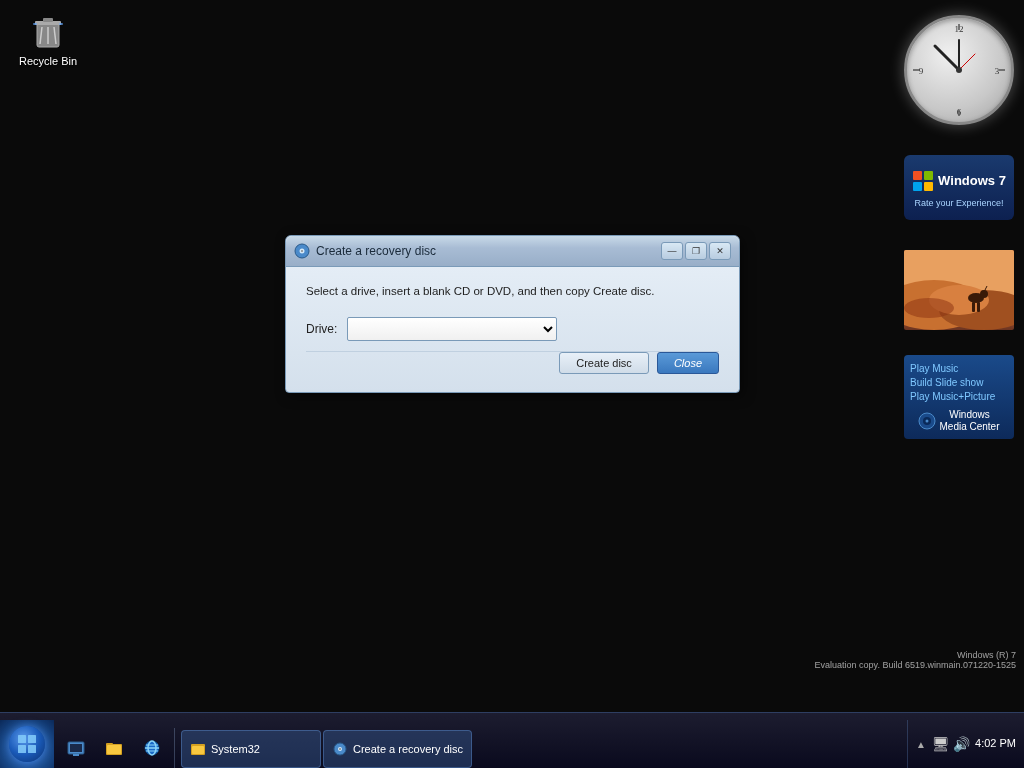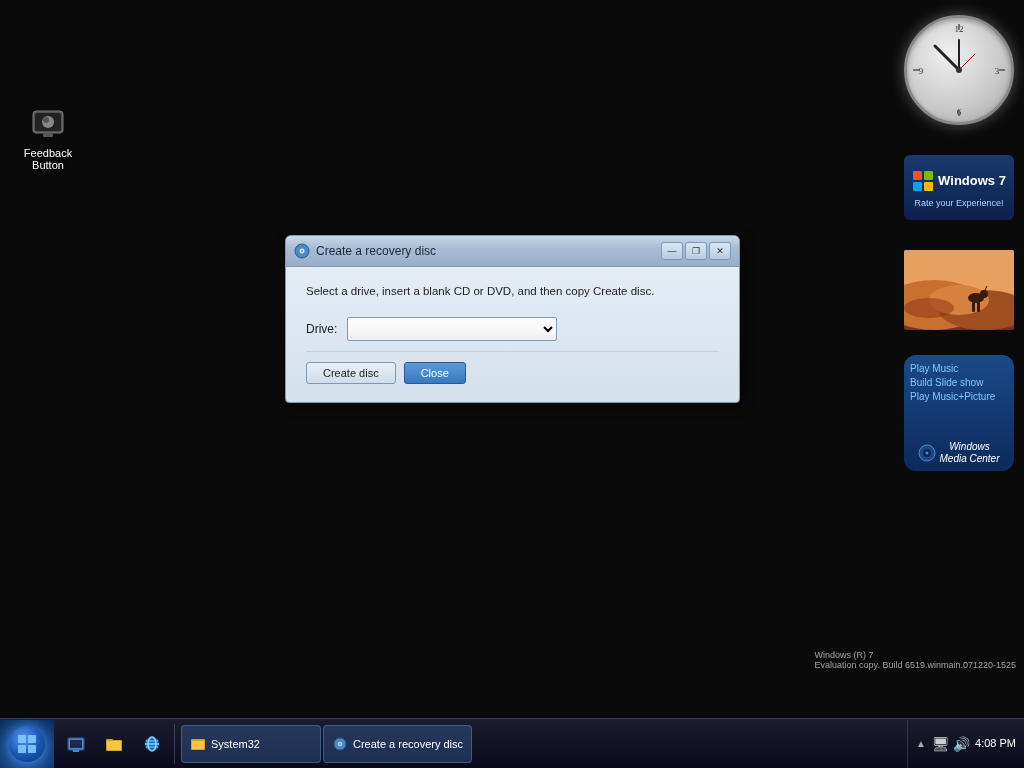--- a/index.html
+++ b/index.html
@@ -123,23 +123,23 @@
       border-radius: 2px;
       overflow: hidden;
     }
 
     
     #media-widget {
       position: absolute;
       top: 355px;
       right: 10px;
       width: 110px;
-      height: 116px;
+      height: 84px;
       background: linear-gradient(180deg, #1a4a8a 0%, #0d2a5a 100%);
-      border-radius: 12px;
+      border-radius: 4px;
       padding: 8px 6px 6px;
       display: flex;
       flex-direction: column;
     }
     .media-item {
       color: #7fc8ff;
       font-size: 10px;
       margin-bottom: 3px;
       cursor: pointer;
     }
@@ -233,53 +233,53 @@
       border: 1px solid #7a9ab8;
       background: linear-gradient(180deg, #fff, #f0f0f0);
       border-radius: 2px;
       font-size: 11px;
       padding: 0 4px;
       cursor: pointer;
     }
 
     .dialog-buttons {
       display: flex;
-      justify-content: flex-start;
+      justify-content: flex-end;
       gap: 8px;
-      padding-top: 10px;
       border-top: 1px solid #c0d0e0;
       margin-top: 10px;
     }
     .dlg-btn {
       padding: 4px 16px;
       font-size: 11px;
       border: 1px solid #7a9ab8;
       border-radius: 3px;
       cursor: pointer;
       background: linear-gradient(180deg, #e8f0f8, #d0dce8);
       color: #222;
     }
     .dlg-btn.primary {
       background: linear-gradient(180deg, #5a9ad8, #3a78be);
       color: #fff;
       border-color: #2a5898;
+      font-style: italic;
     }
 
     
     #taskbar {
       position: absolute;
       bottom: 0;
       left: 0;
       width: 1024px;
-      height: 50px;
+      height: 56px;
       background: linear-gradient(180deg, rgba(30,30,50,0.95) 0%, rgba(10,10,30,0.98) 100%);
       backdrop-filter: blur(10px);
       border-top: 1px solid rgba(100,140,200,0.4);
       display: flex;
-      align-items: center;
+      align-items: flex-end;
     }
 
     
     #start-btn {
       width: 54px;
       height: 48px;
       background: radial-gradient(circle at 50% 60%, #3a7ad4 0%, #1a4a8a 60%, #0a2858 100%);
       display: flex;
       align-items: center;
       justify-content: center;
@@ -364,48 +364,52 @@
     }
 
     
     #status-bar {
       position: absolute;
       bottom: 48px;
       right: 0;
       padding: 2px 8px;
       color: rgba(255,255,255,0.6);
       font-size: 9px;
+      text-align: right;
     }
 
     
     .tray-arrow {
       color: #aaa;
       font-size: 10px;
       cursor: pointer;
       margin-right: 2px;
     }
   </style>
 </head>
 <body>
 
 <div id="desktop">
 
-
-  <div class="desktop-icon" id="feedback-btn-icon" style="top:100px;left:8px;">
+  <div class="desktop-icon" id="recycle-bin" style="top:8px;left:8px;">
     <div class="icon-img">
       <svg width="38" height="38" viewBox="0 0 38 38">
-        <rect x="4" y="6" width="30" height="22" rx="3" fill="#555" stroke="#777" stroke-width="1"></rect>
-        <rect x="6" y="8" width="26" height="18" rx="2" fill="#222"></rect>
-        <circle cx="19" cy="17" r="6" fill="#888"></circle>
-        <circle cx="17" cy="15" r="3" fill="#555"></circle>
-        <rect x="14" y="28" width="10" height="4" rx="1" fill="#555"></rect>
-      </svg>
-    </div>
-    <div class="icon-label">Feedback Button</div>
-  </div>
+        <rect x="8" y="10" width="22" height="24" rx="2" fill="#888" stroke="#aaa" stroke-width="1"></rect>
+        <rect x="6" y="8" width="26" height="4" rx="1" fill="#aaa"></rect>
+        <rect x="14" y="5" width="10" height="4" rx="1" fill="#888"></rect>
+        <line x1="13" y1="14" x2="11" y2="31" stroke="#ccc" stroke-width="1.5"></line>
+        <line x1="19" y1="14" x2="19" y2="31" stroke="#ccc" stroke-width="1.5"></line>
+        <line x1="25" y1="14" x2="27" y2="31" stroke="#ccc" stroke-width="1.5"></line>
+        <rect x="4" y="10" width="4" height="2" rx="1" fill="#6af" opacity="0.7"></rect>
+        <rect x="30" y="10" width="4" height="2" rx="1" fill="#6af" opacity="0.7"></rect>
+      </svg>
+    </div>
+    <div class="icon-label">Recycle Bin</div>
+  </div>
+
 
   <div id="clock-widget">
     <div class="clock-face">
       <svg width="104" height="104" viewBox="0 0 104 104" style="position:absolute;top:0;left:0;">
 
         <text x="52" y="14" text-anchor="middle" font-size="9" fill="#333" font-family="serif">12</text>
         <text x="90" y="56" text-anchor="middle" font-size="9" fill="#333" font-family="serif">3</text>
         <text x="52" y="97" text-anchor="middle" font-size="9" fill="#333" font-family="serif">6</text>
         <text x="14" y="56" text-anchor="middle" font-size="9" fill="#333" font-family="serif">9</text>
 
@@ -459,21 +463,21 @@
   <div id="media-widget">
     <div class="media-item">Play Music</div>
     <div class="media-item">Build Slide show</div>
     <div class="media-item">Play Music+Picture</div>
     <div class="media-center-label">
       <svg width="18" height="18" viewBox="0 0 18 18">
         <circle cx="9" cy="9" r="8" fill="#1a4a8a" stroke="#4a8aca" stroke-width="1"></circle>
         <circle cx="9" cy="9" r="4" fill="#0a2a5a"></circle>
         <circle cx="9" cy="9" r="1.5" fill="#4a8aca"></circle>
       </svg>
-      <span style="font-size:10px; color:#fff; line-height:1.2; text-align:center;font-style:italic;">Windows<br>Media Center</span>
+      <span style="font-size:10px; color:#fff; line-height:1.2; text-align:center;">Windows<br>Media Center</span>
     </div>
   </div>
 
   <div id="dialog">
     <div class="dialog-titlebar">
       <svg class="dialog-icon" viewBox="0 0 16 16">
         <circle cx="8" cy="8" r="7" fill="#4a8aca" stroke="#2a5a8a" stroke-width="1"></circle>
         <circle cx="8" cy="8" r="2.5" fill="#d4e8f8"></circle>
         <circle cx="8" cy="8" r="1" fill="#888"></circle>
       </svg>
@@ -563,16 +567,16 @@
       </svg>
       <span class="taskbar-item-label">Create a recovery disc</span>
     </div>
   </div>
 
   <div id="system-tray">
     <span class="tray-arrow">▲</span>
     <span class="tray-icon">🖥</span>
     <span class="tray-icon">🔊</span>
     <div class="tray-time">
-      <div>4:08 PM</div>
+      <div>4:02 PM</div>
     </div>
   </div>
 </div>
 
 </body></html>

